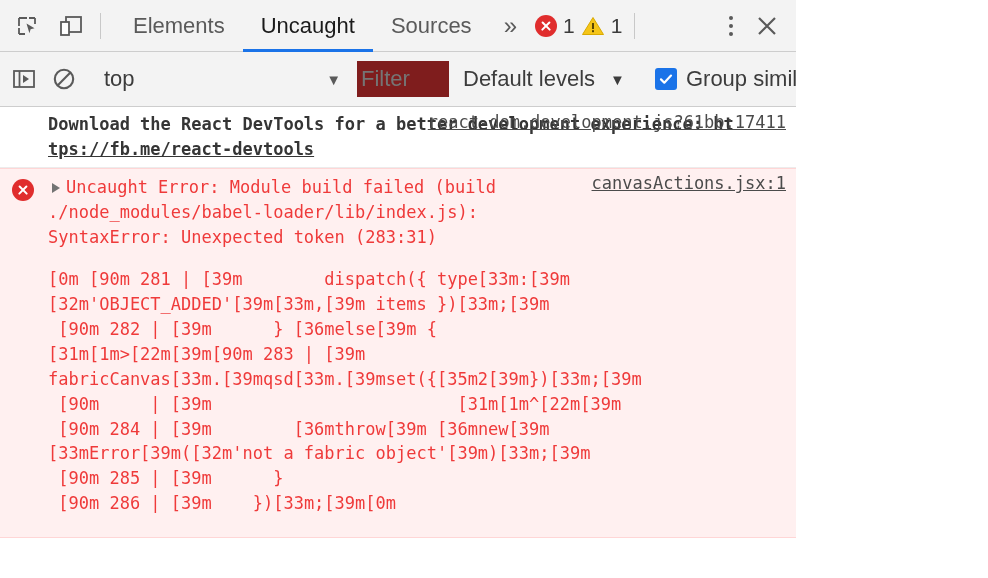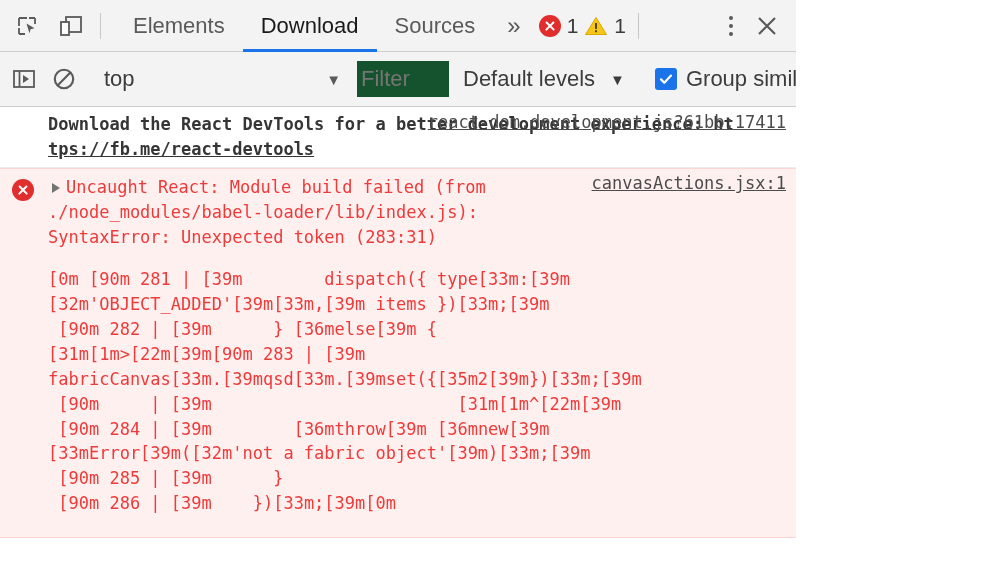--- a/index.html
+++ b/index.html
@@ -80,21 +80,21 @@
   }
   .ctx-select {
     display:flex; align-items:center;
     min-width: 245px;
     font-size: 22px; color:#3c3c3c;
     cursor:pointer;
   }
   .ctx-select .label { flex: 0 0 auto; }
   .ctx-select .caret { margin-left: auto; font-size: 15px; color:#5a5a5a; padding-right: 8px;}
   .filter-input {
-    background:#14532d;
+    background:#7f1d1d;
     border:none; outline:none;
     height: 36px;
     width: 92px;
     font-size: 22px;
     color:#9a9a9a;
     font-family: "Liberation Sans", sans-serif;
     padding: 0 4px;
   }
   .levels {
     display:flex; align-items:center; gap:15px;
@@ -217,21 +217,21 @@
       </div>
     </div>
 
     <div class="vsep"></div>
 
     <div class="tabs">
       <div class="tab">
         <span>Elements</span>
       </div>
       <div class="tab active">
-        <span>Download</span>
+        <span>Uncaught</span>
       </div>
       <div class="tab">
         <span>Sources</span>
       </div>
     </div>
 
     <div class="chev-more">»</div>
 
     <div class="counters">
       <span class="err-badge"></span>
@@ -312,21 +312,21 @@
     <div class="msg msg-info">
       <span class="src-link">react-dom.development.js?61bb:17411</span>
       <div class="text"><span>Download the React DevTools for a better development experience: ht</span><br><span class="lnk">tps://fb.me/react-devtools</span></div>
     </div>
 
     <div class="msg msg-error">
       <span class="err-icon"></span>
       <span class="disclosure"></span>
       <span class="src-link">canvasActions.jsx:1</span>
 
-      <div class="err-head"><span>Uncaught React: Module build failed (from</span></div>
+      <div class="err-head"><span>Uncaught Error: Module build failed (build</span></div>
       <div class="err-head second" style="padding-left:48px;padding-right:8px;"><span>./node_modules/babel-loader/lib/index.js):</span><br><span>SyntaxError: Unexpected token (283:31)</span></div>
 
       <div class="err-body">[0m [90m 281 | [39m        dispatch({ type[33m:[39m
 [32m'OBJECT_ADDED'[39m[33m,[39m items })[33m;[39m
  [90m 282 | [39m      } [36melse[39m {
 [31m[1m&gt;[22m[39m[90m 283 | [39m
 fabricCanvas[33m.[39mqsd[33m.[39mset({[35m2[39m})[33m;[39m
  [90m     | [39m                        [31m[1m^[22m[39m
  [90m 284 | [39m        [36mthrow[39m [36mnew[39m
 [33mError[39m([32m'not a fabric object'[39m)[33m;[39m

